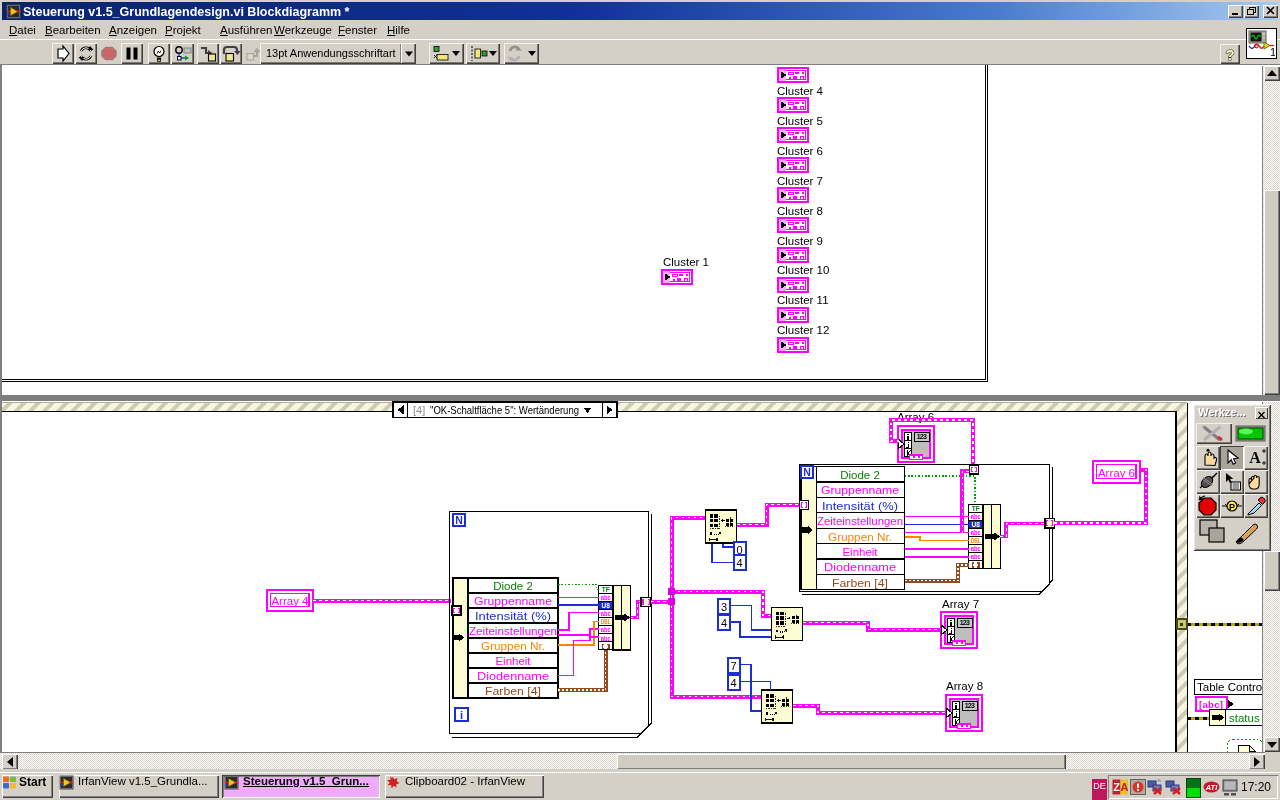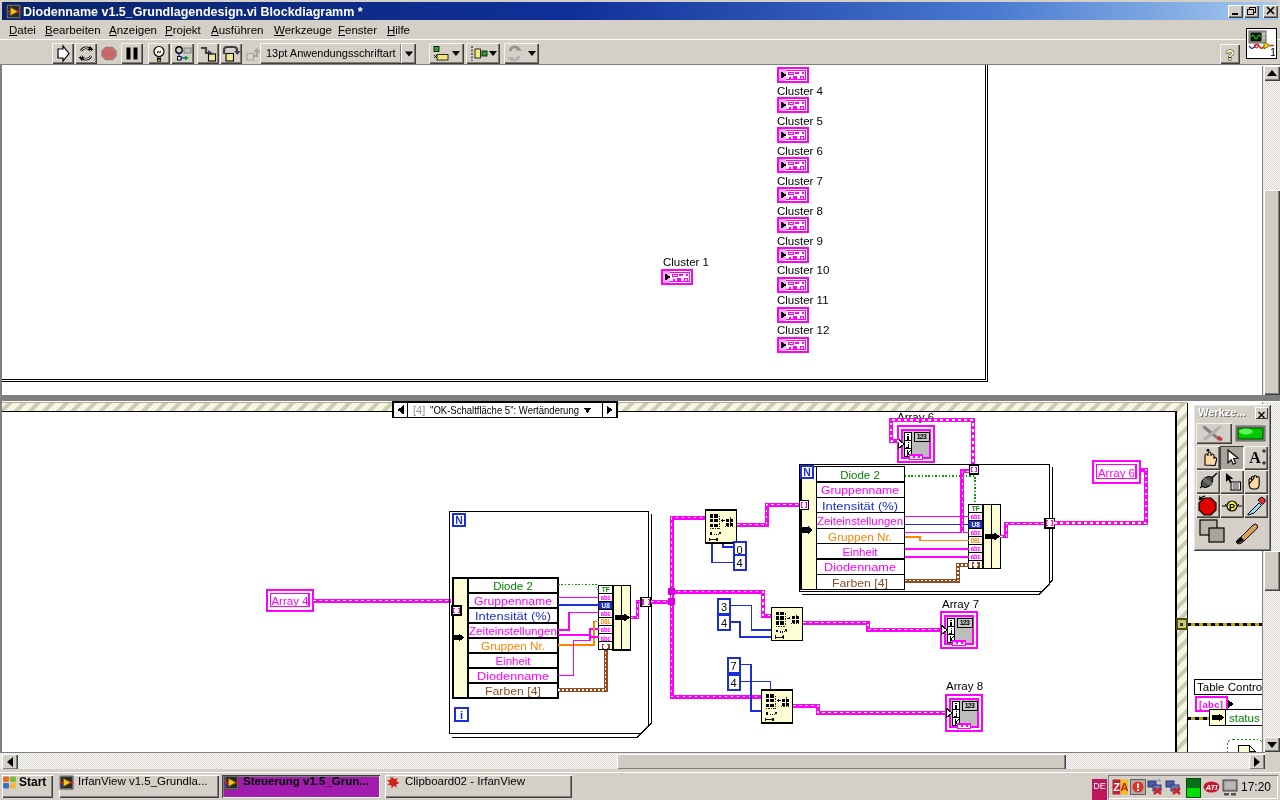--- a/index.html
+++ b/index.html
@@ -414,21 +414,21 @@
 
 <div id="titlebar" class="abs">
   <svg class="abs" style="left:4px;top:2px" width="15" height="15" viewBox="0 0 15 15">
     <rect x="0.5" y="0.5" width="14" height="14" fill="#484848"></rect>
     <rect x="1.5" y="1.5" width="12" height="12" fill="#2a2a2a" stroke="#9a9a9a" stroke-dasharray="1 1"></rect>
     <path d="M1 7.5 h4" stroke="#e02020" stroke-width="1.6"></path>
       <path d="M1 10 h3" stroke="#2040e0" stroke-width="1.4"></path>
     <path d="M4.5 3.5 L12 7.5 L4.5 11.5 Z" fill="#f0c820" stroke="#806000" stroke-width="0.8"></path>
     <path d="M10.5 7.5 h4" stroke="#e02020" stroke-width="1.6"></path>
   </svg>
-  <span id="title-text" class="abs">Diodenname v1.5_Grundlagendesign.vi Blockdiagramm *</span>
+  <span id="title-text" class="abs">Steuerung v1.5_Grundlagendesign.vi Blockdiagramm *</span>
   <div class="tbtn abs" style="left:1226px">
     <svg width="13" height="11">
         <rect x="3" y="8" width="6" height="2" fill="#000"></rect>
       </svg>
   </div>
   <div class="tbtn abs" style="left:1242px">
     <svg width="13" height="11">
         <rect x="4.5" y="2.5" width="6" height="5" fill="none" stroke="#000"></rect>
         <rect x="2.5" y="4.5" width="6" height="5" fill="#D4D0C8" stroke="#000"></rect>
       </svg>
@@ -438,21 +438,21 @@
         <path d="M3 2 L10 9 M10 2 L3 9" stroke="#000" stroke-width="1.6"></path>
       </svg>
   </div>
 </div>
 
 <div id="menubar" class="abs">
   <span class="mi abs" style="left:9px"><u>D</u>atei</span>
   <span class="mi abs" style="left:45px"><u>B</u>earbeiten</span>
   <span class="mi abs" style="left:109px"><u>A</u>nzeigen</span>
   <span class="mi abs" style="left:165px"><u>P</u>rojekt</span>
-  <span class="mi abs" style="left:211px"><u>A</u>usführen</span>
+  <span class="mi abs" style="left:220px"><u>A</u>usführen</span>
   <span class="mi abs" style="left:274px"><u>W</u>erkzeuge</span>
   <span class="mi abs" style="left:338px"><u>F</u>enster</span>
   <span class="mi abs" style="left:387px"><u>H</u>ilfe</span>
 </div>
 
 <div id="toolbar" class="abs">
   <div class="tb" style="left:52px;width:22px">
     <svg width="22" height="21">
         <path d="M6 6 h5 v-3 l6 7.5 l-6 7.5 v-3 h-5 Z" fill="#fff" stroke="#000" stroke-width="1.2"></path>
       </svg>
@@ -712,33 +712,33 @@
     <svg width="15" height="15" style="margin-right:4px;flex:none">
       <rect x="0.5" y="0.5" width="14" height="14" fill="#484848"></rect>
       <rect x="1.5" y="1.5" width="12" height="12" fill="#2a2a2a" stroke="#9a9a9a" stroke-dasharray="1 1"></rect>
       <path d="M1 7.5 h4" stroke="#e02020" stroke-width="1.6"></path>
         <path d="M1 10 h3" stroke="#2040e0" stroke-width="1.4"></path>
       <path d="M4.5 3.5 L12 7.5 L4.5 11.5 Z" fill="#f0c820" stroke="#806000" stroke-width="0.8"></path>
       <path d="M10.5 7.5 h4" stroke="#e02020" stroke-width="1.6"></path>
     </svg>
       <span style="overflow:hidden;text-overflow:ellipsis">IrfanView v1.5_Grundla...</span>
   </div>
-  <div class="task" style="left:222px;width:158px;font-weight:bold;background:#a21caf;
-       box-shadow:inset 1px 1px #404040, inset -1px -1px #fff, inset 2px 2px #808080;">
+  <div class="task" style="left:222px;width:158px;font-weight:bold;background:#f0abfc;
+       box-shadow:inset 1px 1px #404040, inset -1px -1px #fff, inset 2px 2px #808080;text-decoration:underline;">
     <svg width="15" height="15" style="margin-right:4px;margin-left:2px;flex:none">
       <rect x="0.5" y="0.5" width="14" height="14" fill="#484848"></rect>
       <rect x="1.5" y="1.5" width="12" height="12" fill="#2a2a2a" stroke="#9a9a9a" stroke-dasharray="1 1"></rect>
       <path d="M1 7.5 h4" stroke="#e02020" stroke-width="1.6"></path>
         <path d="M1 10 h3" stroke="#2040e0" stroke-width="1.4"></path>
       <path d="M4.5 3.5 L12 7.5 L4.5 11.5 Z" fill="#f0c820" stroke="#806000" stroke-width="0.8"></path>
       <path d="M10.5 7.5 h4" stroke="#e02020" stroke-width="1.6"></path>
     </svg>
       <span style="overflow:hidden;text-overflow:ellipsis">Steuerung v1.5_Grun...</span>
   </div>
-  <div class="task" style="left:385px;width:187px">
+  <div class="task" style="left:385px;width:159px">
     <svg width="15" height="15" style="margin-right:5px;flex:none">
       <path d="M7.5 1.5 l1.8 2.8 l3.2 -1.3 l-0.9 3.2 l2.8 1.8 l-3.2 1.4 l0.5 3.2 l-2.8 -1.8 l-2.3 2.6 l-0.5 -3.5 l-3.5 0.3 l2.1 -2.8 l-2.6 -2.1 l3.5 -0.6 l-0.4 -3.3 l2.3 1.8 Z" fill="#d02020"></path>
     </svg>Clipboard02 - IrfanView
   </div>
   <div class="abs" style="left:1092px;top:6px;width:15px;height:32px;background:#be185d;color:#fff;
        font-size:9px;font-weight:normal;text-align:center;line-height:15px">DE</div>
   <div class="abs" style="left:1108px;top:2px;width:170px;height:24px;
        box-shadow:inset 1px 1px #808080, inset -1px -1px #fff">
     <svg class="abs" style="left:4px;top:4px" width="16" height="16">
       <rect x="0.5" y="0.5" width="8" height="15" fill="#c02030"></rect>

